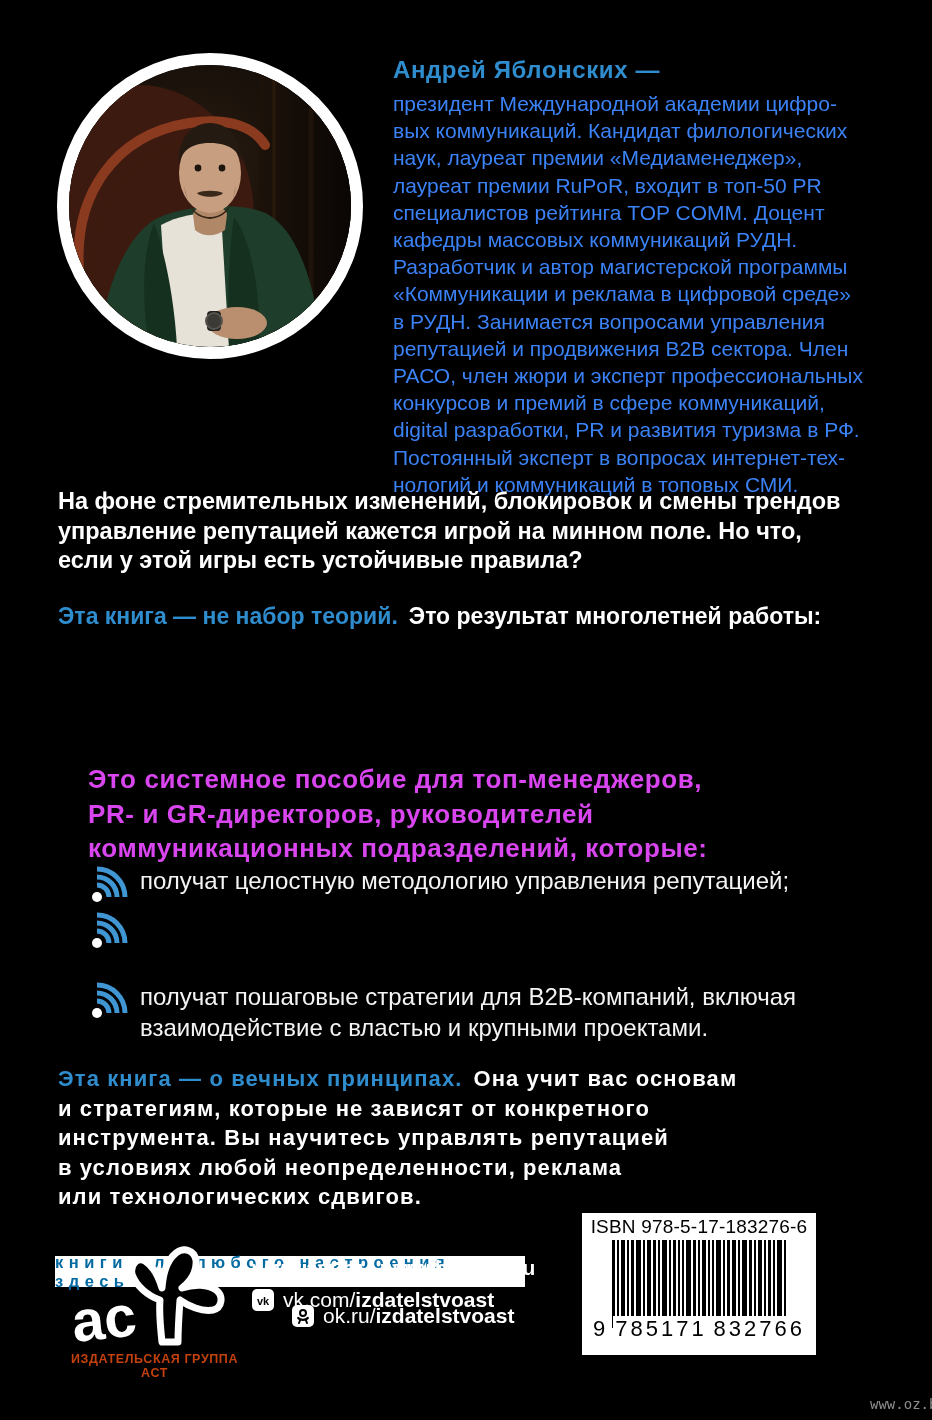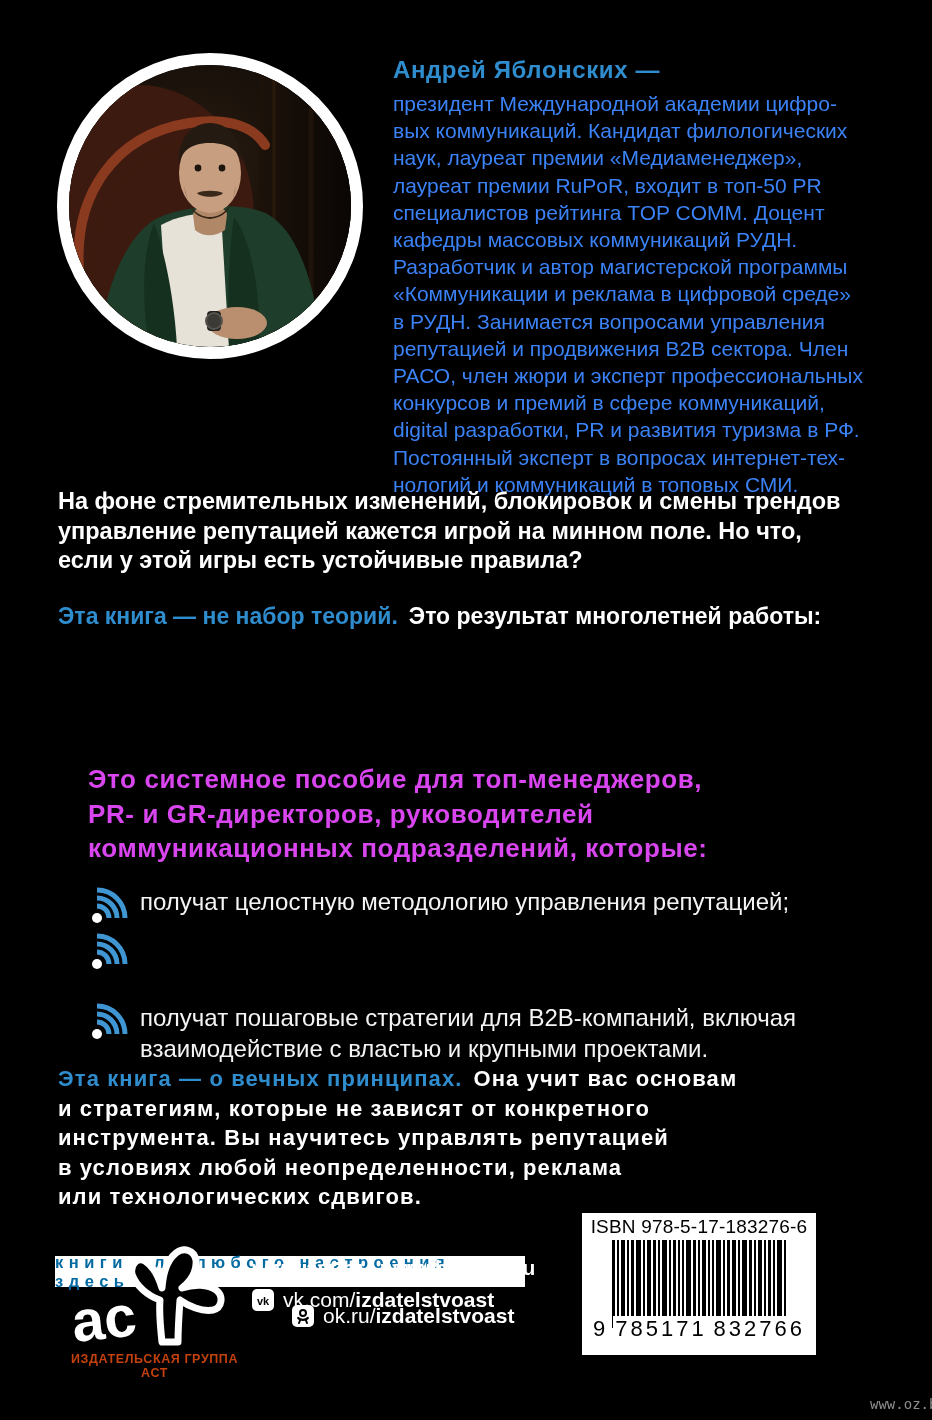--- a/index.html
+++ b/index.html
@@ -41,21 +41,21 @@
   .blue-lead{color:#2f8ccd;font-weight:700;}
   .bold-rest{color:#fff;font-weight:700;margin-left:11px;}
 
   
   .audience{
     left:58px;top:762px;width:820px;
     font-size:26px;line-height:34.5px;font-weight:800;color:#d946ef;letter-spacing:0.6px;margin-left:30px;
   }
 
   
-  .bullet-item{display:flex;align-items:flex-start;margin-top:21px;}
+  .bullet-item{display:flex;align-items:flex-start;}
   .bullet-icon{width:40px;height:40px;flex:0 0 40px;margin-right:12px;}
   .bullet-text{font-size:24px;line-height:30.5px;color:#f4f4f4;}
   .b1{left:88px;top:866px;width:800px;}
   .b2{left:88px;top:912px;width:800px;}
   .b3{left:88px;top:982px;width:800px;}
 
   
   .principles{
     left:58px;top:1064px;width:810px;
     font-size:22px;line-height:29.6px;font-weight:700;color:#fff;letter-spacing:1.1px;

